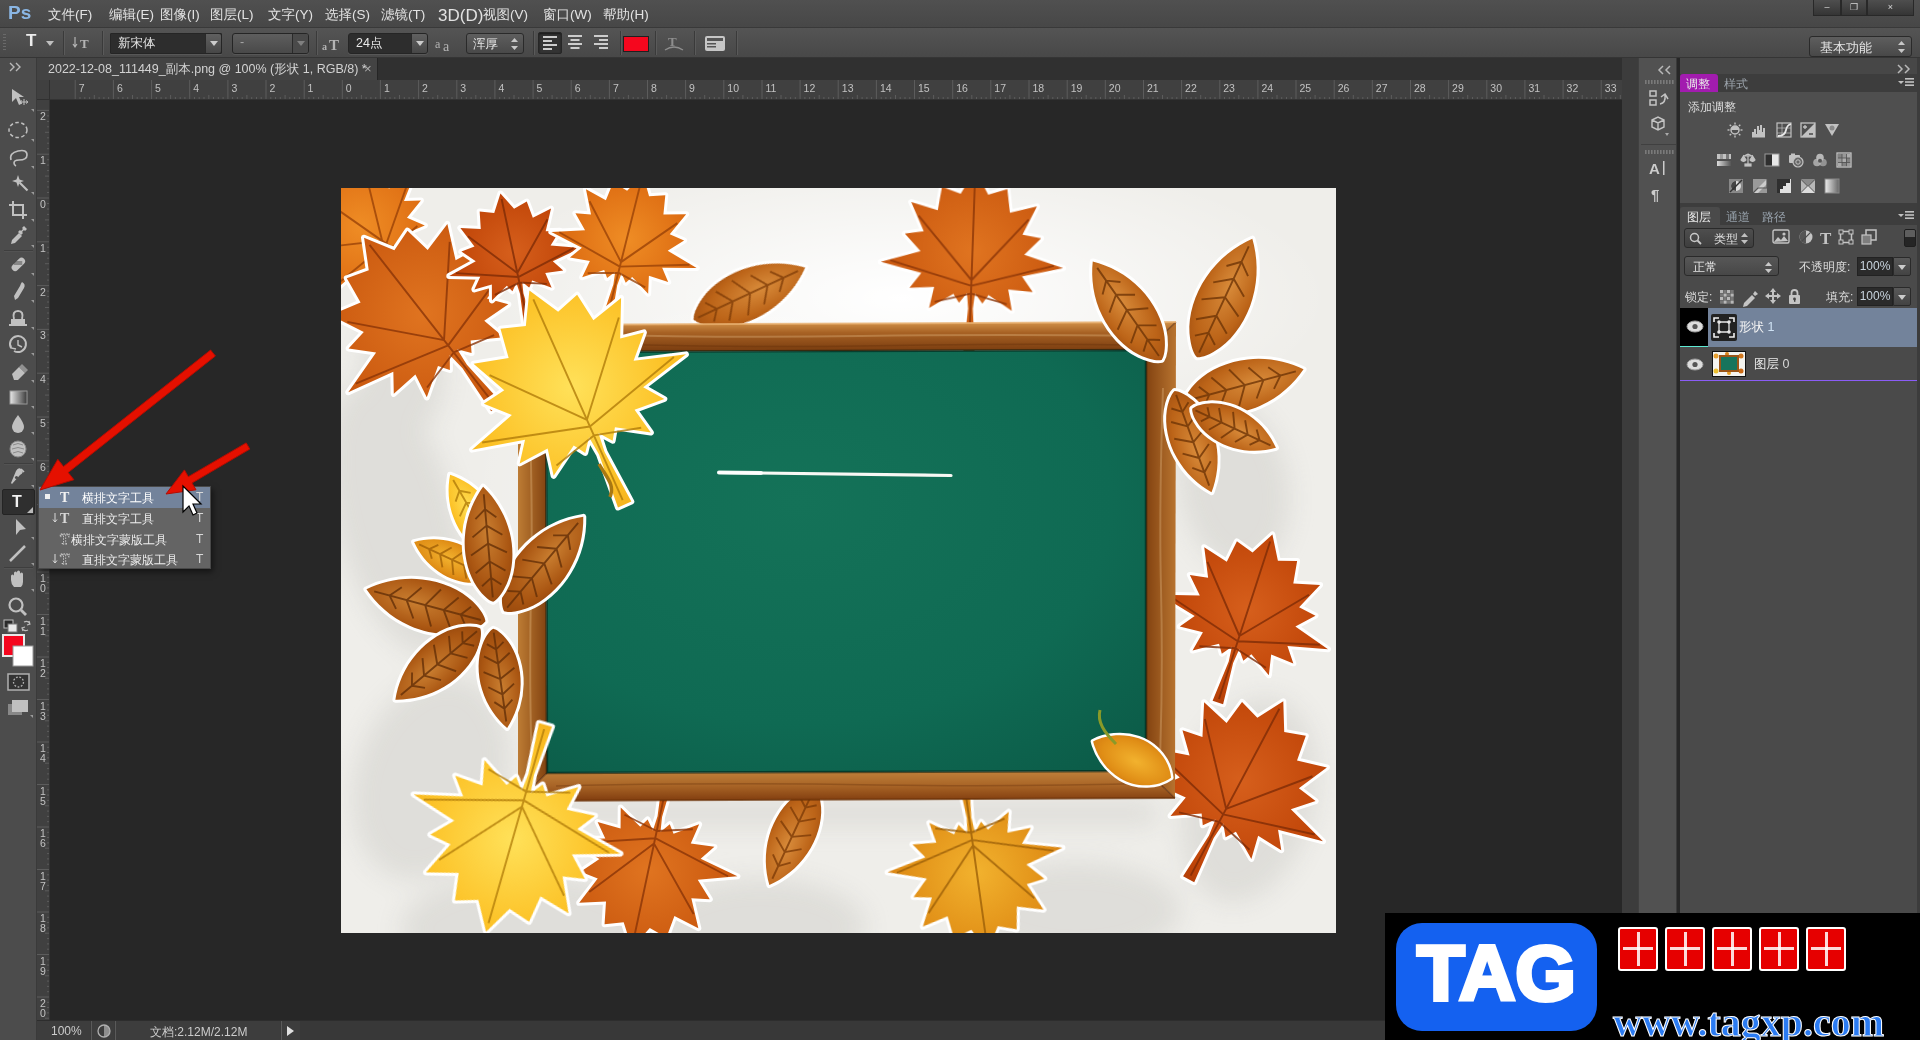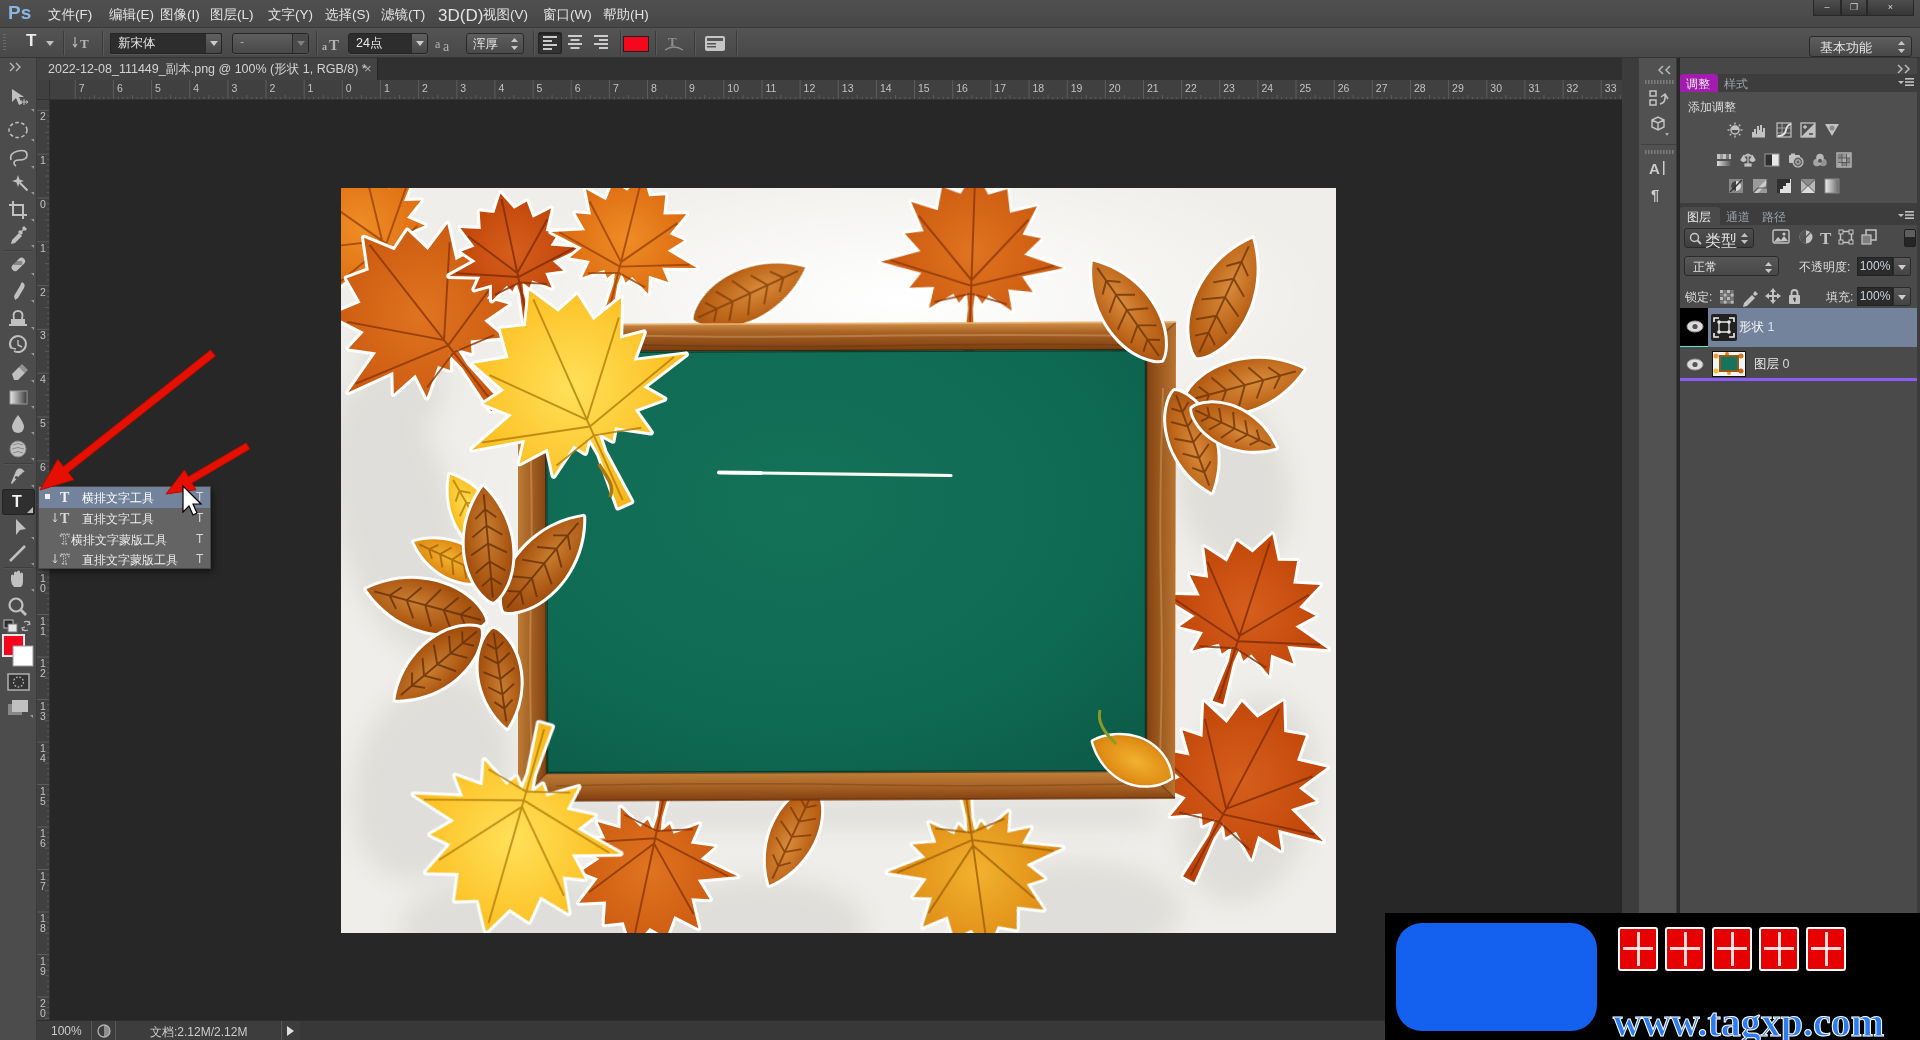--- a/index.html
+++ b/index.html
@@ -1028,21 +1028,21 @@
           <rect x="7" y="3.2" width="9" height="1.6" fill="#c0c0c0"></rect>
           <rect x="7" y="6.4" width="9" height="1.6" fill="#c0c0c0"></rect>
         </svg>
       </div>
       <div class="abs" style="left:0;top:167px;width:237px;height:815px;background:#4a4a4a">
         <div class="abs" style="left:4px;top:3px;width:70px;height:20px;background:linear-gradient(#4e4e4e,#3e3e3e);border:1px solid #2a2a2a;border-radius:3px">
           <svg class="abs" style="left:4px;top:3px" width="13" height="13">
             <circle cx="5.5" cy="5.5" r="4" fill="none" stroke="#c8c8c8" stroke-width="1.5"></circle>
             <line x1="8.5" y1="8.5" x2="12" y2="12" stroke="#c8c8c8" stroke-width="1.8"></line>
           </svg>
-          <span class="abs" style="left:20px;top:2px;font-size:16px;color:#e0e0e0">类型</span>
+          <span class="abs" style="left:29px;top:2px;font-size:12px;color:#e0e0e0">类型</span>
           <svg class="abs" style="right:4px;top:3px" width="9" height="13">
             <path d="M1,5 L4.5,1 L8,5 Z M1,8 L4.5,12 L8,8 Z" fill="#c0c0c0"></path>
           </svg>
         </div>
         <svg class="abs" style="left:90px;top:3px" width="120" height="20">
           <g transform="translate(3,2)">
             <rect x="0" y="0" width="16" height="13" rx="1.5" fill="none" stroke="#c4c4c4" stroke-width="1.4"></rect>
             <circle cx="11" cy="4" r="1.6" fill="#c4c4c4"></circle>
             <path d="M1,12 l4,-5 3,3 3,-4 4,5" fill="#c4c4c4"></path>
           </g>
@@ -1129,21 +1129,21 @@
               <rect x="8" y="8" width="10" height="10" rx="2" fill="none" stroke="#e8e8e8" stroke-width="1.3"></rect>
               <g fill="#e8e8e8">
                 <circle cx="8" cy="8" r="1.8"></circle>
                 <circle cx="18" cy="8" r="1.8"></circle>
                 <circle cx="8" cy="18" r="1.8"></circle>
                 <circle cx="18" cy="18" r="1.8"></circle>
               </g>
             </svg></div>
           <span class="abs" style="left:59px;top:11px;font-size:12.5px;color:#f4f4f4">形状 <span style="color:#cfe2f4">1</span></span>
         </div>
-        <div class="abs" style="left:0;top:123px;width:237px;height:33px;background:#4a4a4a;border-bottom:3px solid #8b5cf6">
+        <div class="abs" style="left:0;top:123px;width:237px;height:33px;background:#4a4a4a;border-bottom:1px solid #8b5cf6">
           <svg class="abs" style="left:6px;top:10px" width="18" height="13">
             <ellipse cx="9" cy="6.5" rx="8" ry="5.5" fill="#ddd"></ellipse>
             <circle cx="9" cy="6.5" r="2.6" fill="#555"></circle>
             <ellipse cx="9" cy="6.5" rx="8" ry="5.5" fill="none" stroke="#999"></ellipse>
           </svg>
           <div class="abs" style="left:32px;top:3px;width:34px;height:26px;background:#f4f4f0;border:1.5px solid #111"><svg width="31" height="23">
               <circle cx="3" cy="4" r="2.5" fill="#e8a030"></circle>
               <circle cx="28" cy="4" r="2.5" fill="#d2781e"></circle>
               <circle cx="3" cy="19" r="2.5" fill="#ecc030"></circle>
               <circle cx="28" cy="19" r="2.5" fill="#cc6a14"></circle>
@@ -1427,15 +1427,16 @@
       <span class="abs" style="left:43px;top:65px;font-size:12px;color:#ececec">直排文字蒙版工具</span>
       <span class="abs" style="left:157px;top:65px;font-size:12px;color:#d8d8d8">T</span>
     </div>
     <svg class="abs" style="left:0;top:0;pointer-events:none" width="400" height="600">
       <path d="M210.6,350.0 L63.5,466.5 L57.8,459.3 L40.0,490.0 L73.9,479.7 L68.2,472.5 L215.4,356.0 Z" fill="#e51000" stroke="#b40c00" stroke-width="1"></path>
       <path d="M246.2,442.9 L188.3,476.7 L184.4,469.9 L166.0,494.0 L196.0,489.8 L192.0,483.0 L249.8,449.1 Z" fill="#e51000" stroke="#b40c00" stroke-width="1"></path>
       <path d="M183,486 l0,26 6,-6 4,9 4,-2 -4,-9 8,0 Z" fill="#ffffff" stroke="#000000" stroke-width="1.2"></path>
     </svg>
     <div class="abs" style="left:1385px;top:913px;width:535px;height:127px;background:#000000">
       <div class="abs" style="left:11px;top:10px;width:201px;height:108px;background:#1461f0;border-radius:26px"></div>
+      <div class="abs" style="left:11px;top:10px;width:201px;height:108px;text-align:center;font-size:78px;font-weight:bold;color:#ffffff;line-height:100px;letter-spacing:0px;-webkit-text-stroke:4px #ffffff">TAG</div>
       <div class="abs" style="left:233px;top:14px;width:290px;height:52px"><div style="display:inline-block;position:relative;width:40px;height:44px;background:#e60000;border:2px solid #ffffff;border-radius:3px;margin-right:7px"><div style="position:absolute;left:3px;right:3px;top:45%;height:3px;background:#fff;opacity:.85"></div><div style="position:absolute;top:3px;bottom:3px;left:47%;width:3px;background:#fff;opacity:.85"></div></div><div style="display:inline-block;position:relative;width:40px;height:44px;background:#e60000;border:2px solid #ffffff;border-radius:3px;margin-right:7px"><div style="position:absolute;left:3px;right:3px;top:45%;height:3px;background:#fff;opacity:.85"></div><div style="position:absolute;top:3px;bottom:3px;left:47%;width:3px;background:#fff;opacity:.85"></div></div><div style="display:inline-block;position:relative;width:40px;height:44px;background:#e60000;border:2px solid #ffffff;border-radius:3px;margin-right:7px"><div style="position:absolute;left:3px;right:3px;top:45%;height:3px;background:#fff;opacity:.85"></div><div style="position:absolute;top:3px;bottom:3px;left:47%;width:3px;background:#fff;opacity:.85"></div></div><div style="display:inline-block;position:relative;width:40px;height:44px;background:#e60000;border:2px solid #ffffff;border-radius:3px;margin-right:7px"><div style="position:absolute;left:3px;right:3px;top:45%;height:3px;background:#fff;opacity:.85"></div><div style="position:absolute;top:3px;bottom:3px;left:47%;width:3px;background:#fff;opacity:.85"></div></div><div style="display:inline-block;position:relative;width:40px;height:44px;background:#e60000;border:2px solid #ffffff;border-radius:3px;margin-right:7px"><div style="position:absolute;left:3px;right:3px;top:45%;height:3px;background:#fff;opacity:.85"></div><div style="position:absolute;top:3px;bottom:3px;left:47%;width:3px;background:#fff;opacity:.85"></div></div></div>
       <div class="abs" style="left:228px;top:86px;width:307px;font-family:'Liberation Serif',serif;font-size:40px;font-weight:bold;color:#2b7bf2;-webkit-text-stroke:1px #ffffff;letter-spacing:0px">www.tagxp.com</div>
     </div>
   </div>
 </body></html>

